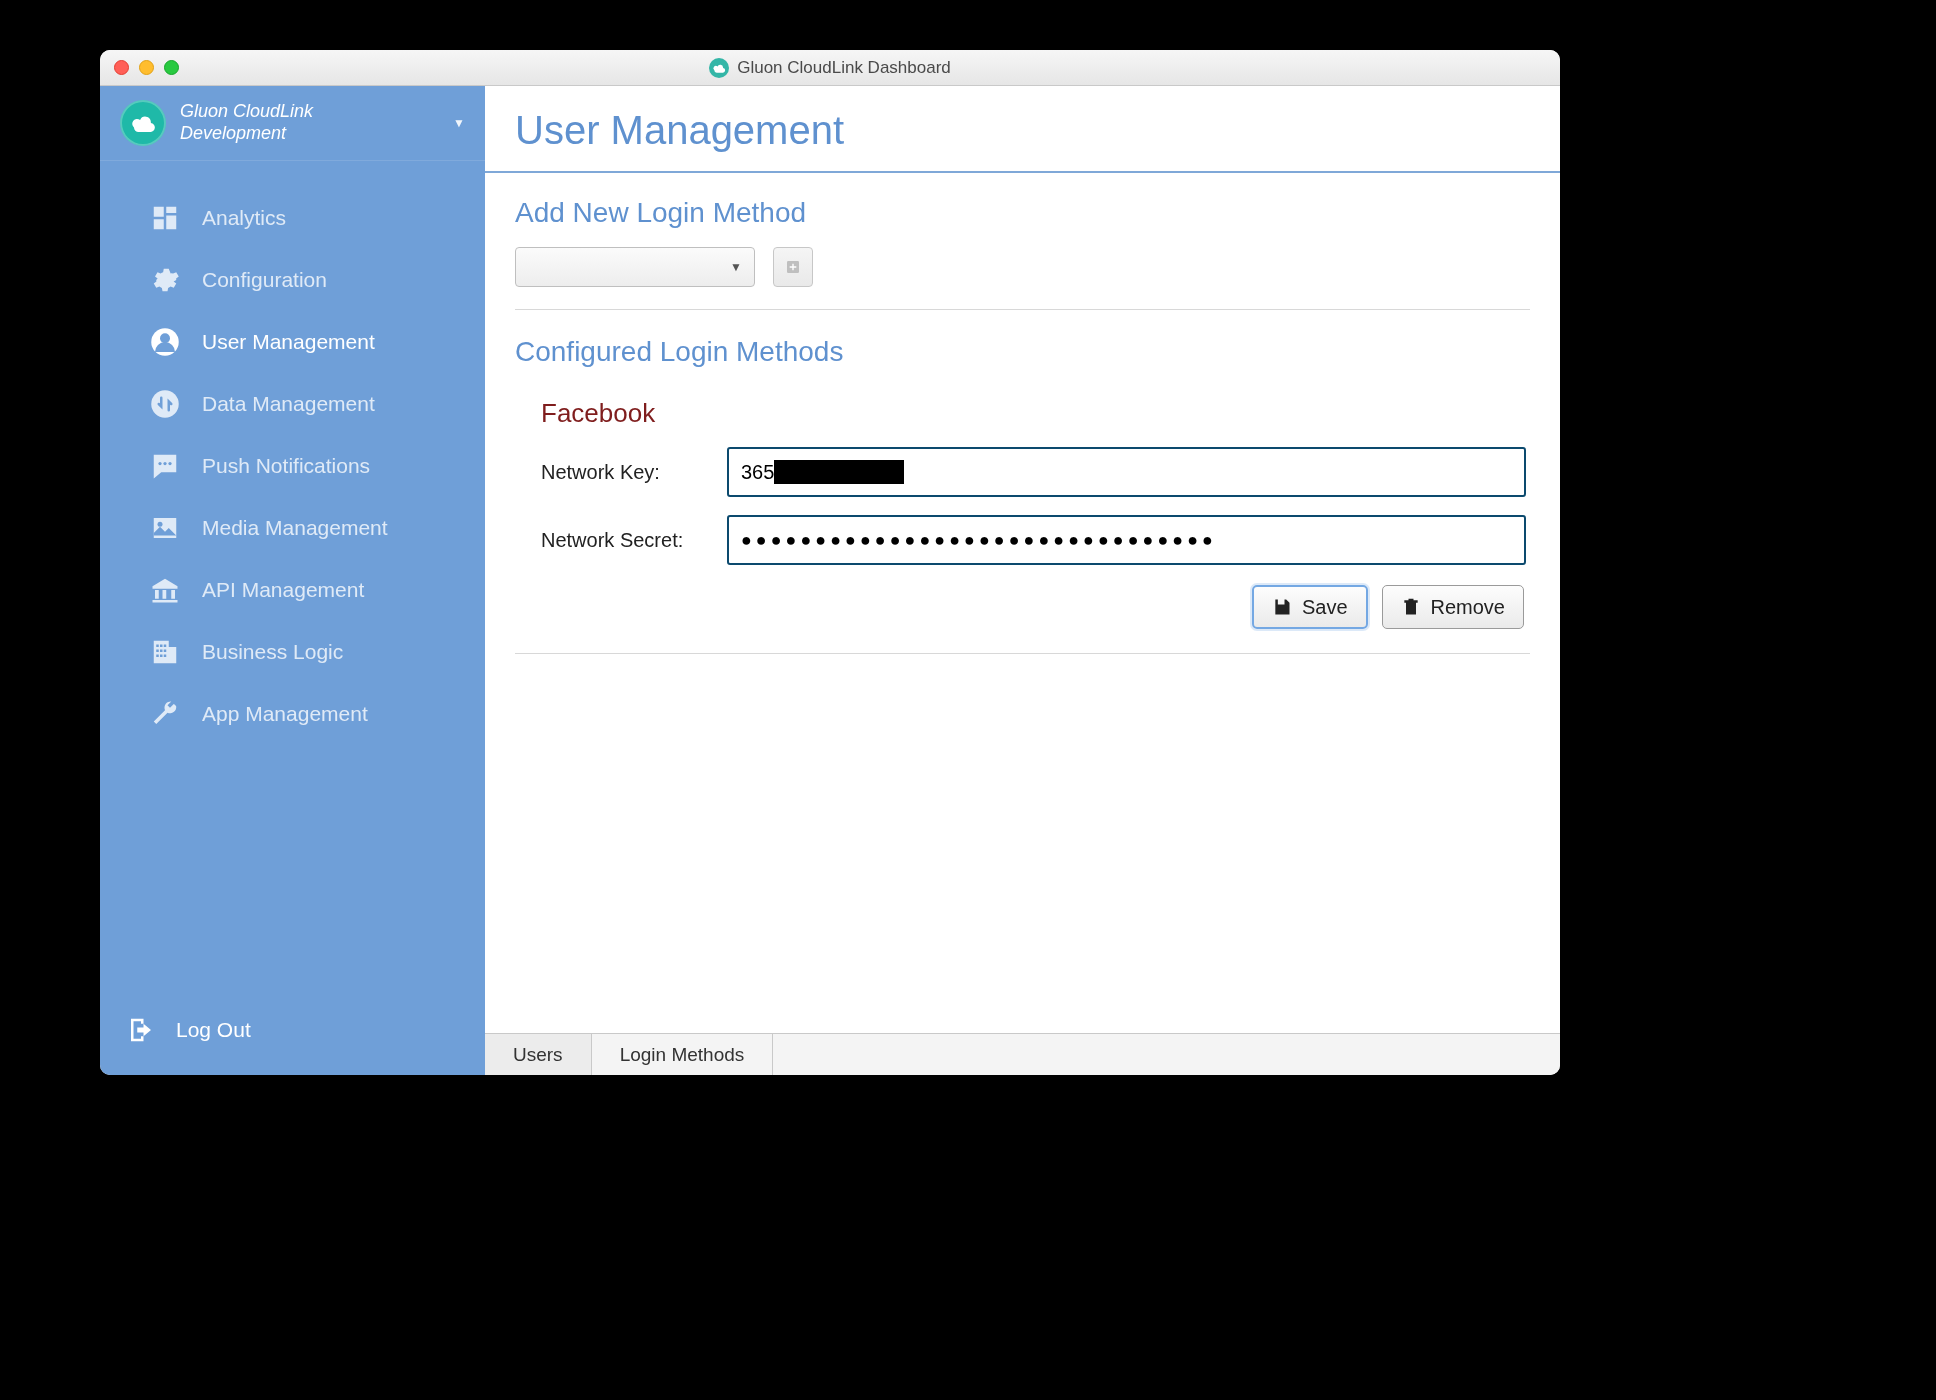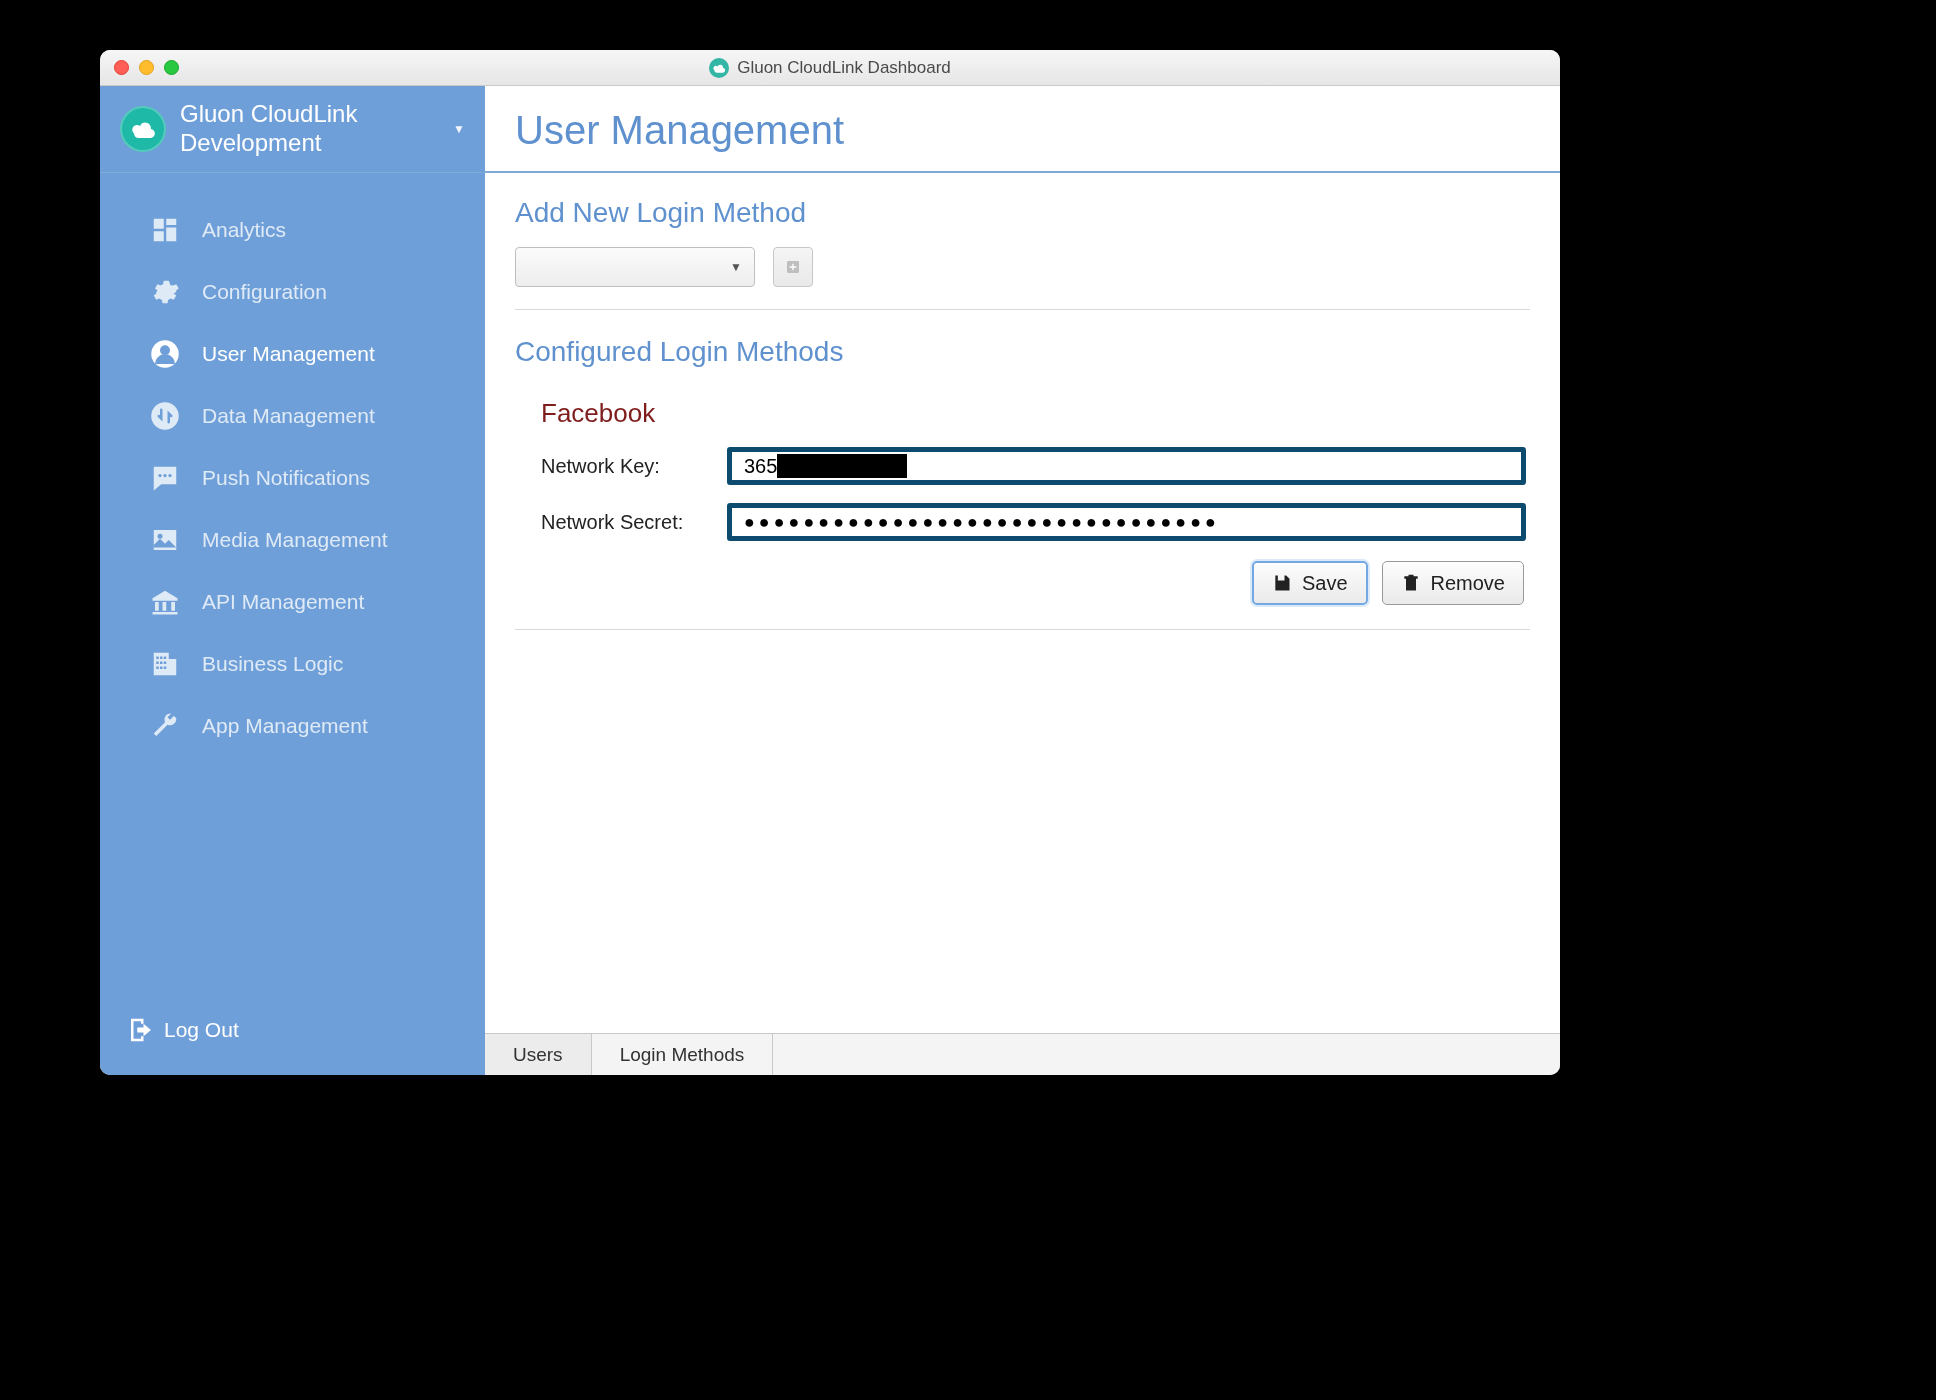--- a/index.html
+++ b/index.html
@@ -56,33 +56,33 @@
     display:flex; align-items:center; gap:14px;
     padding: 14px 20px; cursor:pointer;
     border-bottom: 1px solid rgba(255,255,255,.12);
   }
   .app-logo {
     width:46px;height:46px;border-radius:50%;
     background:#1fb9a8;display:flex;align-items:center;justify-content:center;
     box-shadow: inset 0 0 0 2px rgba(255,255,255,.25);
   }
   .app-logo svg{width:28px;height:18px;fill:#fff;}
-  .app-name { font-size:24px; line-height:1.2; }
+  .app-name { font-size:18px; line-height:1.2;font-style:italic; }
   .app-caret { margin-left:auto; font-size:12px; opacity:.9;}
   .nav { padding-top: 26px; flex:1;margin-left:24px;}
   .nav-item {
     display:flex; align-items:center; gap:22px;
     padding: 16px 26px; font-size:21px;
     color: rgba(255,255,255,.78);
     cursor:pointer;
   }
   .nav-item.active { color:#fff; }
   .nav-icon { width:30px; height:30px; flex:0 0 30px; display:flex;align-items:center;justify-content:center;}
   .nav-icon svg { width:30px;height:30px;fill:currentColor;}
-  .logout { padding: 20px 26px 30px; display:flex;align-items:center;gap:8px;font-size:21px;cursor:pointer;}
+  .logout { padding: 20px 26px 30px; display:flex;align-items:center;gap:20px;font-size:21px;cursor:pointer;}
   
   .main { flex:1; display:flex; flex-direction:column; min-width:0;}
   .page-title {
     font-size:40px; font-weight:400; color:#5f91cf;
     padding: 22px 30px 18px;
     border-bottom: 2px solid #7fa8d8;
   }
   .content { flex:1; overflow:auto; padding: 24px 30px 0; }
   .section-h {
     font-size:28px; color:#5f91cf; font-weight:400; margin-bottom:18px;
@@ -100,21 +100,21 @@
     background:linear-gradient(#f5f5f5,#e9e9e9);
     display:flex;align-items:center;justify-content:center;cursor:pointer;
   }
   .icon-btn svg{width:16px;height:16px;fill:#9a9a9a;}
   .conf-section { margin-top: 26px; }
   .method-card { padding: 6px 4px 24px; border-bottom:1px solid #d8d8d8;}
   .method-title { font-size:26px; color:#7f1d1d; margin: 6px 0 18px 22px; font-weight:400;}
   .field-row { display:flex; align-items:center; margin: 0 0 18px 22px; gap: 6px;}
   .field-label { width:180px; font-size:20px; color:#222;}
   .field-input {
-    flex:1; height:38px; border:5px solid #0c4a6e; border-radius:3px;
+    flex:1; height:50px; border:2px solid #0c4a6e; border-radius:3px;
     padding: 12px 12px; font-size:20px; color:#000; background:#fff;
     display:flex;align-items:center;
   }
   .field-input .redact{display:inline-block;width:130px;height:24px;background:#000;margin-left:0;}
   .dots{letter-spacing:4px;font-size:18px;font-weight:900;}
   .actions { display:flex; justify-content:flex-end; gap:14px; margin-top:20px; padding-right:2px;}
   .btn {
     display:flex;align-items:center;gap:10px;
     height:44px;padding:0 18px;font-size:20px;color:#222;
     border:1px solid #9a9a9a;border-radius:5px;

